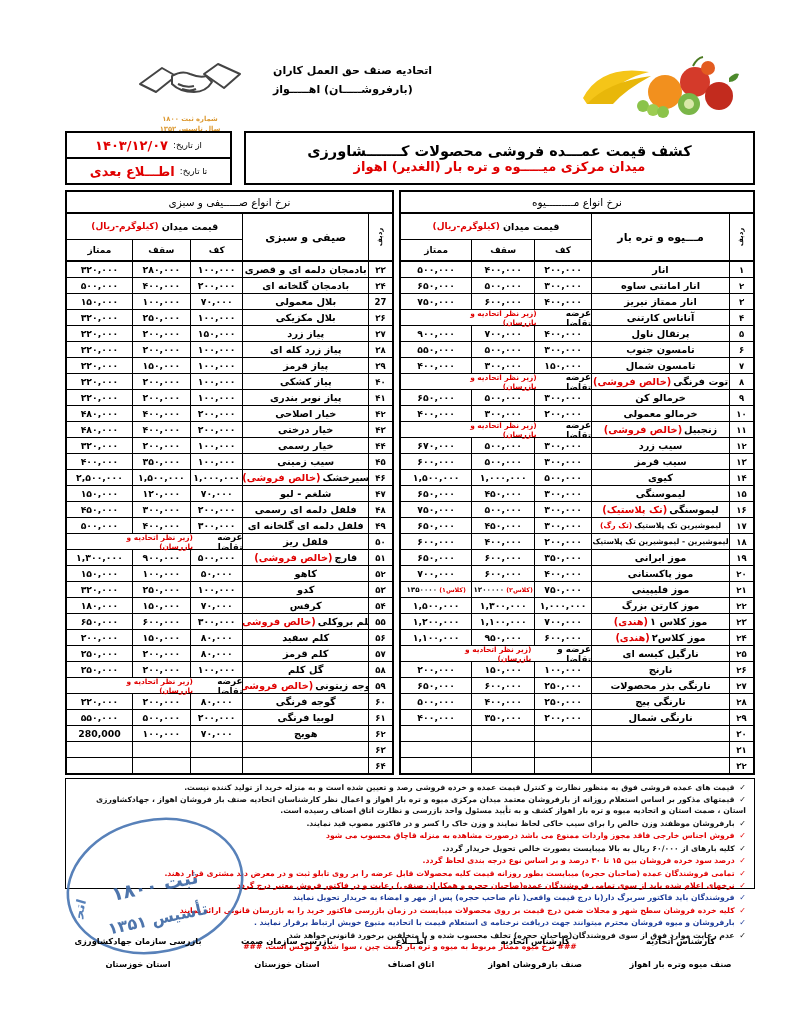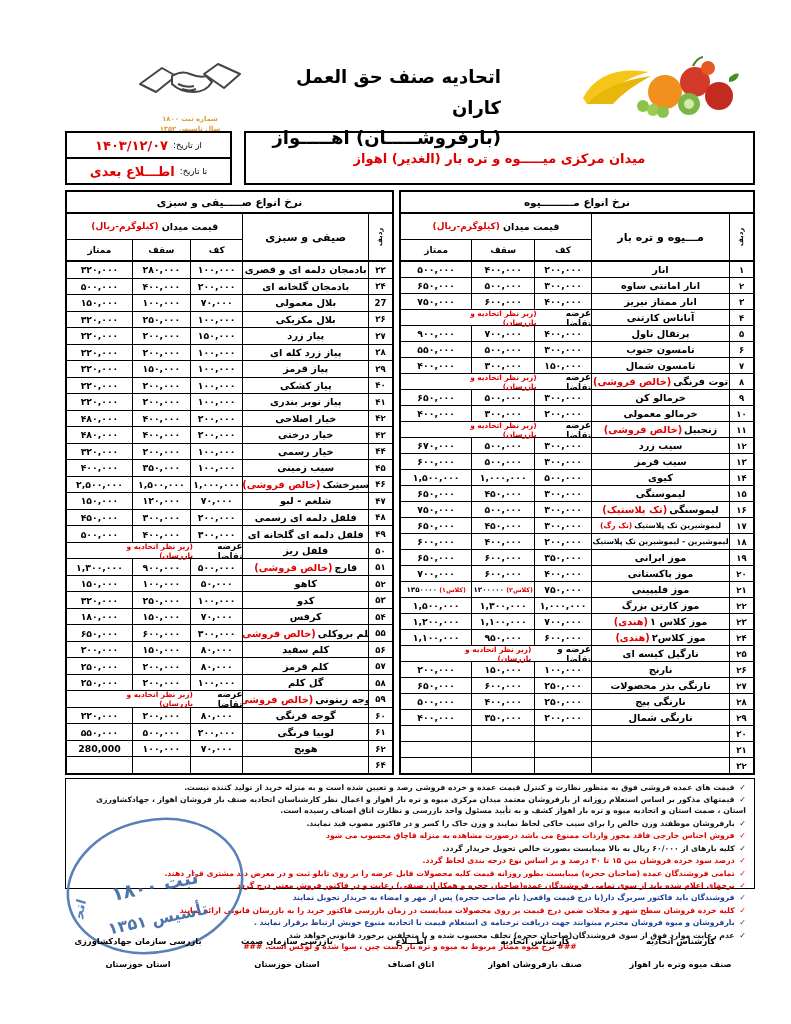--- a/index.html
+++ b/index.html
@@ -3,22 +3,22 @@
 <meta charset="utf-8">
 <style>
   html,body{margin:0;padding:0;background:#fff;}
   .page{position:relative;width:791px;height:1024px;background:#fff;margin:0 auto;
         font-family:"DejaVu Sans",sans-serif;direction:rtl;color:#000;overflow:hidden;}
   .red{color:#e00000;}
   .blue{color:#1f3d99;}
 
   
   .fruits-logo{position:absolute;top:52px;right:46px;width:172px;height:70px;}
-  .union-title{position:absolute;top:62px;right:290px;width:236px;text-align:right;
-               font-weight:bold;font-size:18px;line-height:1.7;}
+  .union-title{position:absolute;top:62px;right:282px;width:236px;text-align:left;
+               font-weight:bold;font-size:11px;line-height:1.7;}
   .handshake-wrap{position:absolute;top:54px;left:128px;width:124px;text-align:center;}
   .logo-caption{font-size:6.8px;color:#dd9a33;font-weight:bold;line-height:1.5;margin-top:8px;}
 
   
   .date-box{position:absolute;top:131px;left:65px;width:167px;height:54px;border:2px solid #000;
             display:flex;flex-direction:column;box-sizing:border-box;}
   .date-cell{flex:1;display:flex;align-items:center;justify-content:center;gap:5px;}
   .date-cell:first-child{border-bottom:2px solid #000;}
   .date-label{font-size:8.5px;}
   .date-value{color:#e00000;font-weight:bold;font-size:13px;direction:ltr;}
@@ -26,21 +26,21 @@
              box-sizing:border-box;display:flex;flex-direction:column;justify-content:center;text-align:center;}
   .title-line1{font-weight:bold;font-size:14.5px;}
   .title-line2{font-weight:bold;font-size:13px;color:#e00000;}
 
   
   .tables{position:absolute;top:190px;right:36px;left:65px;height:585px;display:flex;gap:5px;}
   .half{border:2px solid #000;box-sizing:border-box;display:flex;flex-direction:column;background:#fff;}
   .half.fruit{flex:52;}
   .half.veg{flex:48;}
   .band-title{height:20px;border-bottom:2px solid #000;display:flex;align-items:center;justify-content:center;
-              font-weight:bold;font-size:10.5px;flex:0 0 auto;}
+              font-weight:normal;font-size:10.5px;flex:0 0 auto;}
   .thead{display:flex;height:46px;flex:0 0 auto;border-bottom:2px solid #000;font-weight:bold;}
   .c{display:flex;align-items:center;justify-content:center;overflow:hidden;white-space:nowrap;box-sizing:border-box;}
   .thead > .c, .thead > .pgroup{border-left:1px solid #000;}
   .thead > :last-child{border-left:none;}
   .cn-head{width:24px;flex:0 0 auto;}
   .cn-head .rot{transform:rotate(-90deg);font-size:7px;font-weight:bold;}
   .cname-head{flex:1;font-size:11px;gap:3px;}
   .pgroup{width:54%;flex:0 0 auto;display:flex;flex-direction:column;}
   .pgroup-top{flex:1.2;display:flex;align-items:center;justify-content:center;gap:3px;
               border-bottom:1px solid #000;font-size:9.5px;}
@@ -138,20 +138,21 @@
       <span class="date-label">از تاریخ:</span>
       <span class="date-value">۱۴۰۳/۱۲/۰۷</span>
     </div>
     <div class="date-cell">
       <span class="date-label">تا تاریخ:</span>
       <span class="date-value" style="direction:rtl;">اطـــلاع بعدی</span>
     </div>
   </div>
 
   <div class="title-box">
+    <div class="title-line1">کشف قیمت عمـــده فروشی محصولات کـــــــشاورزی</div>
     <div class="title-line2">میدان مرکزی میـــــوه و تره بار (الغدیر) اهواز</div>
   </div>
 
   <div class="tables">
 
     <div class="half fruit">
       <div class="band-title">نرخ انواع مـــــــــیوه</div>
       <div class="thead">
         <div class="c cn-head">
           <span class="rot">ردیف</span>
@@ -876,20 +877,31 @@
           </div>
           <div class="trow">
             <div class="c cn">۶۲</div>
             <div class="c cname">
               <span>هویج</span>
             </div>
             <div class="cprices">
               <div class="c pc w-floor">۷۰,۰۰۰</div>
               <div class="c pc w-ceil">۱۰۰,۰۰۰</div>
               <div class="c pc w-prem">280,000</div>
+            </div>
+          </div>
+          <div class="trow">
+            <div class="c cn">۶۳</div>
+            <div class="c cname">
+              <span></span>
+            </div>
+            <div class="cprices">
+              <div class="c pc w-floor"></div>
+              <div class="c pc w-ceil"></div>
+              <div class="c pc w-prem"></div>
             </div>
           </div>
           <div class="trow">
             <div class="c cn">۶۴</div>
             <div class="c cname">
               <span></span>
             </div>
             <div class="cprices">
               <div class="c pc w-floor"></div>
               <div class="c pc w-ceil"></div>

